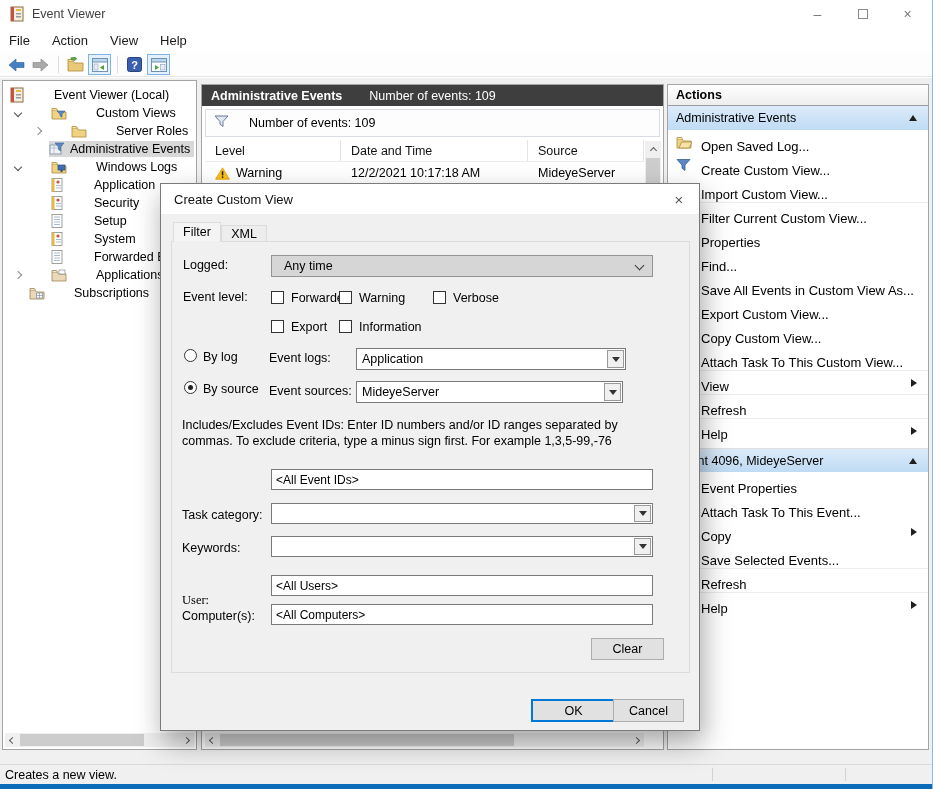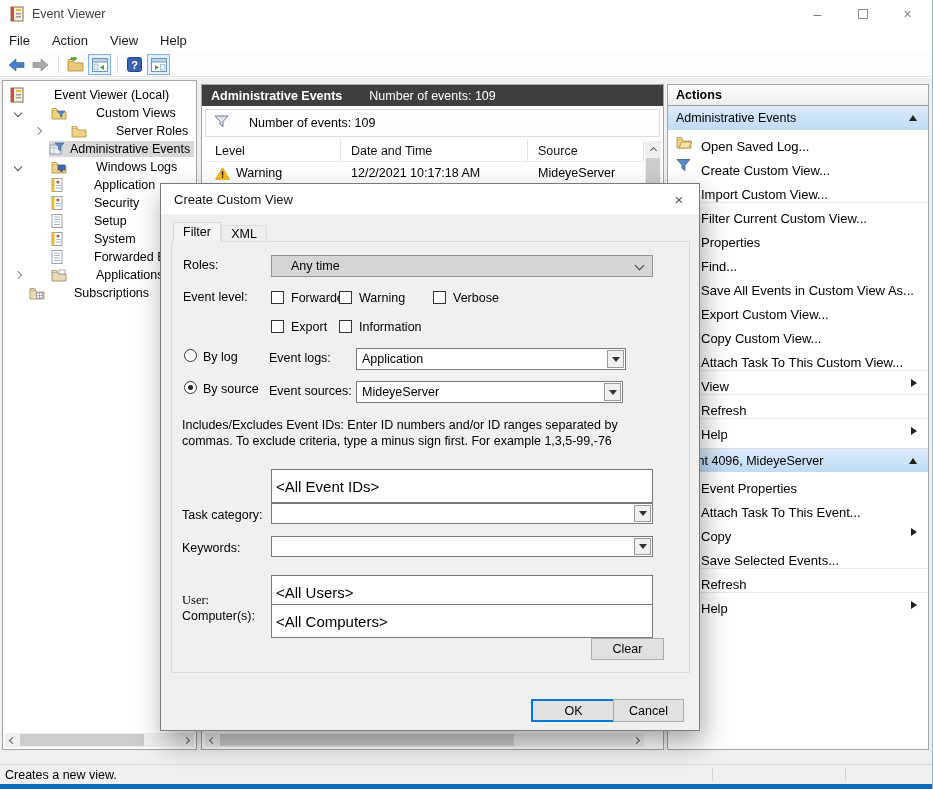--- a/index.html
+++ b/index.html
@@ -80,29 +80,29 @@
 
   
   .dialog{position:absolute;left:160px;top:183px;width:540px;height:548px;background:#f0f0f0;border:1px solid #7a7a7a;box-shadow:3px 12px 26px rgba(0,0,0,.35);z-index:10;}
   .dlg-title{position:absolute;top:0;left:0;right:0;height:30px;background:#fff;display:flex;align-items:center;padding-left:13px;font-size:13px;color:#111;}
   .dlg-close{position:absolute;right:8px;top:5px;width:24px;height:20px;display:flex;align-items:center;justify-content:center;color:#555;font-size:15px;}
   .tab{position:absolute;display:flex;align-items:center;justify-content:center;font-size:12.5px;border:1px solid #dcdcdc;background:#f0f0f0;}
   .tab.active{left:12px;top:38px;width:48px;height:20px;border-bottom:1px solid #f0f0f0;background:#f4f4f4;z-index:3;}
   .tab.inactive{left:60px;top:41px;width:46px;height:17px;border-bottom:none;background:#ededed;z-index:1;}
   .tab-panel{position:absolute;left:10px;top:57px;width:519px;height:432px;border:1px solid #dcdcdc;background:#f0f0f0;z-index:2;}
   .dlbl{position:absolute;font-size:12.5px;color:#000;white-space:nowrap;}
-  .combo-flat{position:absolute;height:22px;background:#d6d6d6;border:1px solid #949494;display:flex;align-items:center;padding-left:19px;font-size:12.5px;}
+  .combo-flat{position:absolute;height:22px;background:#d6d6d6;border:1px solid #949494;display:flex;align-items:center;padding-left:12px;font-size:12.5px;}
   .combo-flat .vchev{position:absolute;right:9px;top:6px;width:7px;height:7px;border-right:1px solid #3c3c3c;border-bottom:1px solid #3c3c3c;transform:rotate(45deg);}
   .combo-classic{position:absolute;height:22px;background:#fff;border:1px solid #7a7a7a;display:flex;align-items:center;padding-left:5px;font-size:12.5px;}
   .dd-btn{position:absolute;right:1px;top:1px;bottom:1px;width:17px;background:#f0f0f0;border:1px solid #9a9a9a;display:flex;align-items:center;justify-content:center;}
   .dd-btn .tri{width:0;height:0;border-left:4px solid transparent;border-right:4px solid transparent;border-top:5px solid #333;}
   .cbx{position:absolute;width:13px;height:13px;border:1px solid #333;background:#fff;}
   .rad{position:absolute;width:13px;height:13px;border:1px solid #333;border-radius:50%;background:#fff;}
   .rad.on::after{content:"";position:absolute;left:3px;top:3px;width:5px;height:5px;border-radius:50%;background:#222;}
-  .tinput{position:absolute;height:34px;border:1px solid #7a7a7a;background:#fff;font-family:"Liberation Sans",sans-serif;font-size:15px;padding:0 4px;color:#000;}
+  .tinput{position:absolute;height:21px;border:1px solid #7a7a7a;background:#fff;font-family:"Liberation Sans",sans-serif;font-size:12px;padding:0 4px;color:#000;}
   .btn{position:absolute;background:#e1e1e1;border:1px solid #adadad;display:flex;align-items:center;justify-content:center;font-size:12.5px;color:#000;}
   .btn.focus{border:2px solid #0078d7;}
   .wrapline{line-height:16px;white-space:normal;}
 </style>
 </head>
 <body>
 
 <div class="win">
 
   <div class="titlebar">
@@ -477,21 +477,21 @@
       <span>Create Custom View</span>
     </div>
     <div class="dlg-close">
         <span>×</span>
       </div>
 
     <div class="tab active">Filter</div>
     <div class="tab inactive">XML</div>
     <div class="tab-panel"></div>
 
-    <span class="dlbl" style="left:22px;top:74px;z-index:4;">Roles:</span>
+    <span class="dlbl" style="left:22px;top:74px;z-index:4;">Logged:</span>
     <div class="combo-flat" style="left:110px;top:71px;width:382px;z-index:4;">
       <span>Any time</span>
       <span class="vchev"></span>
     </div>
 
     <span class="dlbl" style="left:22px;top:106px;z-index:4;">Event level:</span>
     <span class="cbx" style="left:110px;top:107px;z-index:4;"></span>
     <span class="dlbl" style="left:130px;top:107px;z-index:4;">Forwarded</span>
     <span class="cbx" style="left:178px;top:107px;z-index:4;"></span>
     <span class="dlbl" style="left:198px;top:107px;z-index:4;">Warning</span>

